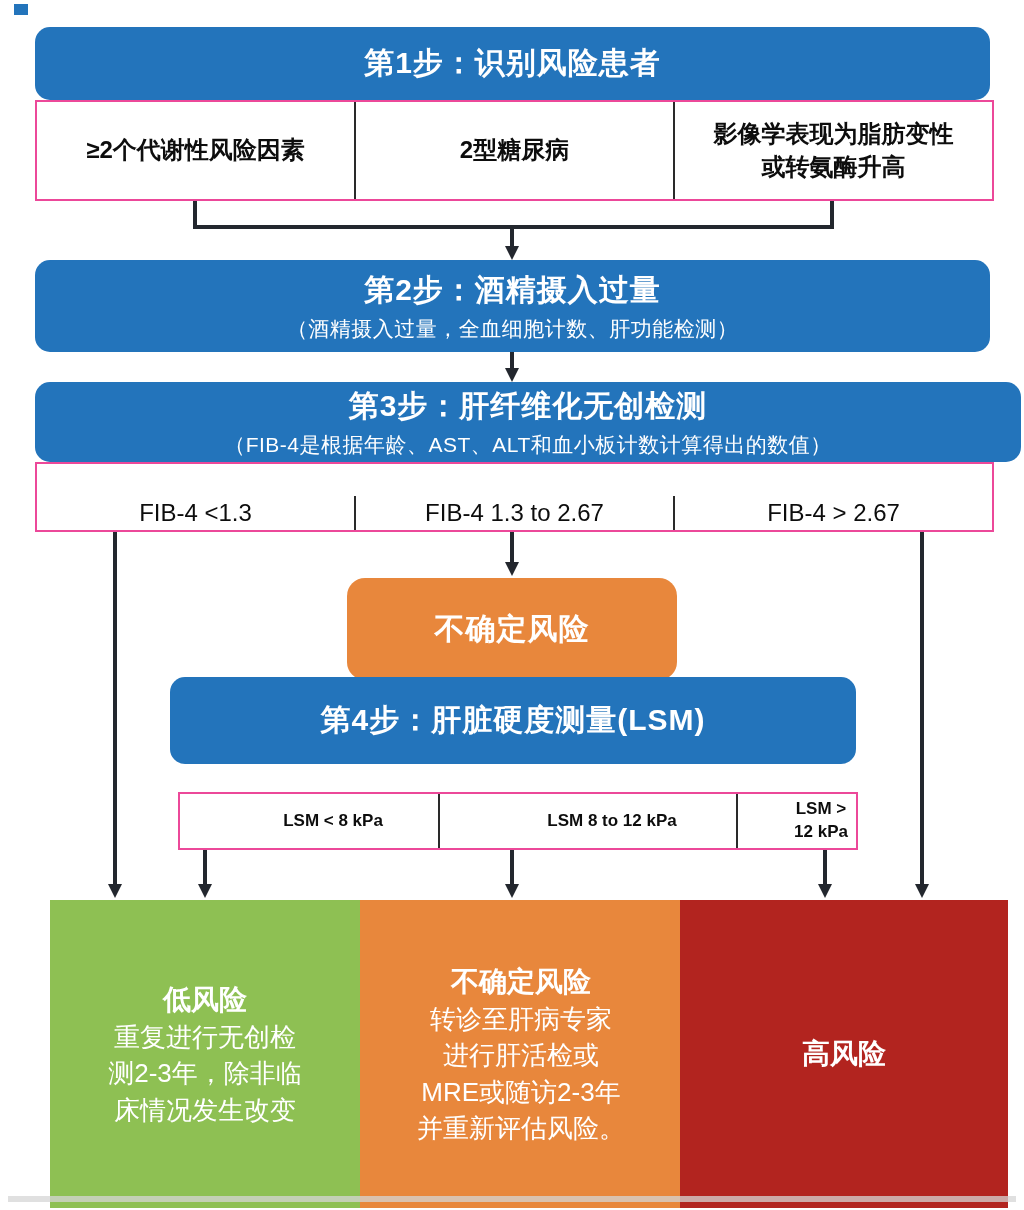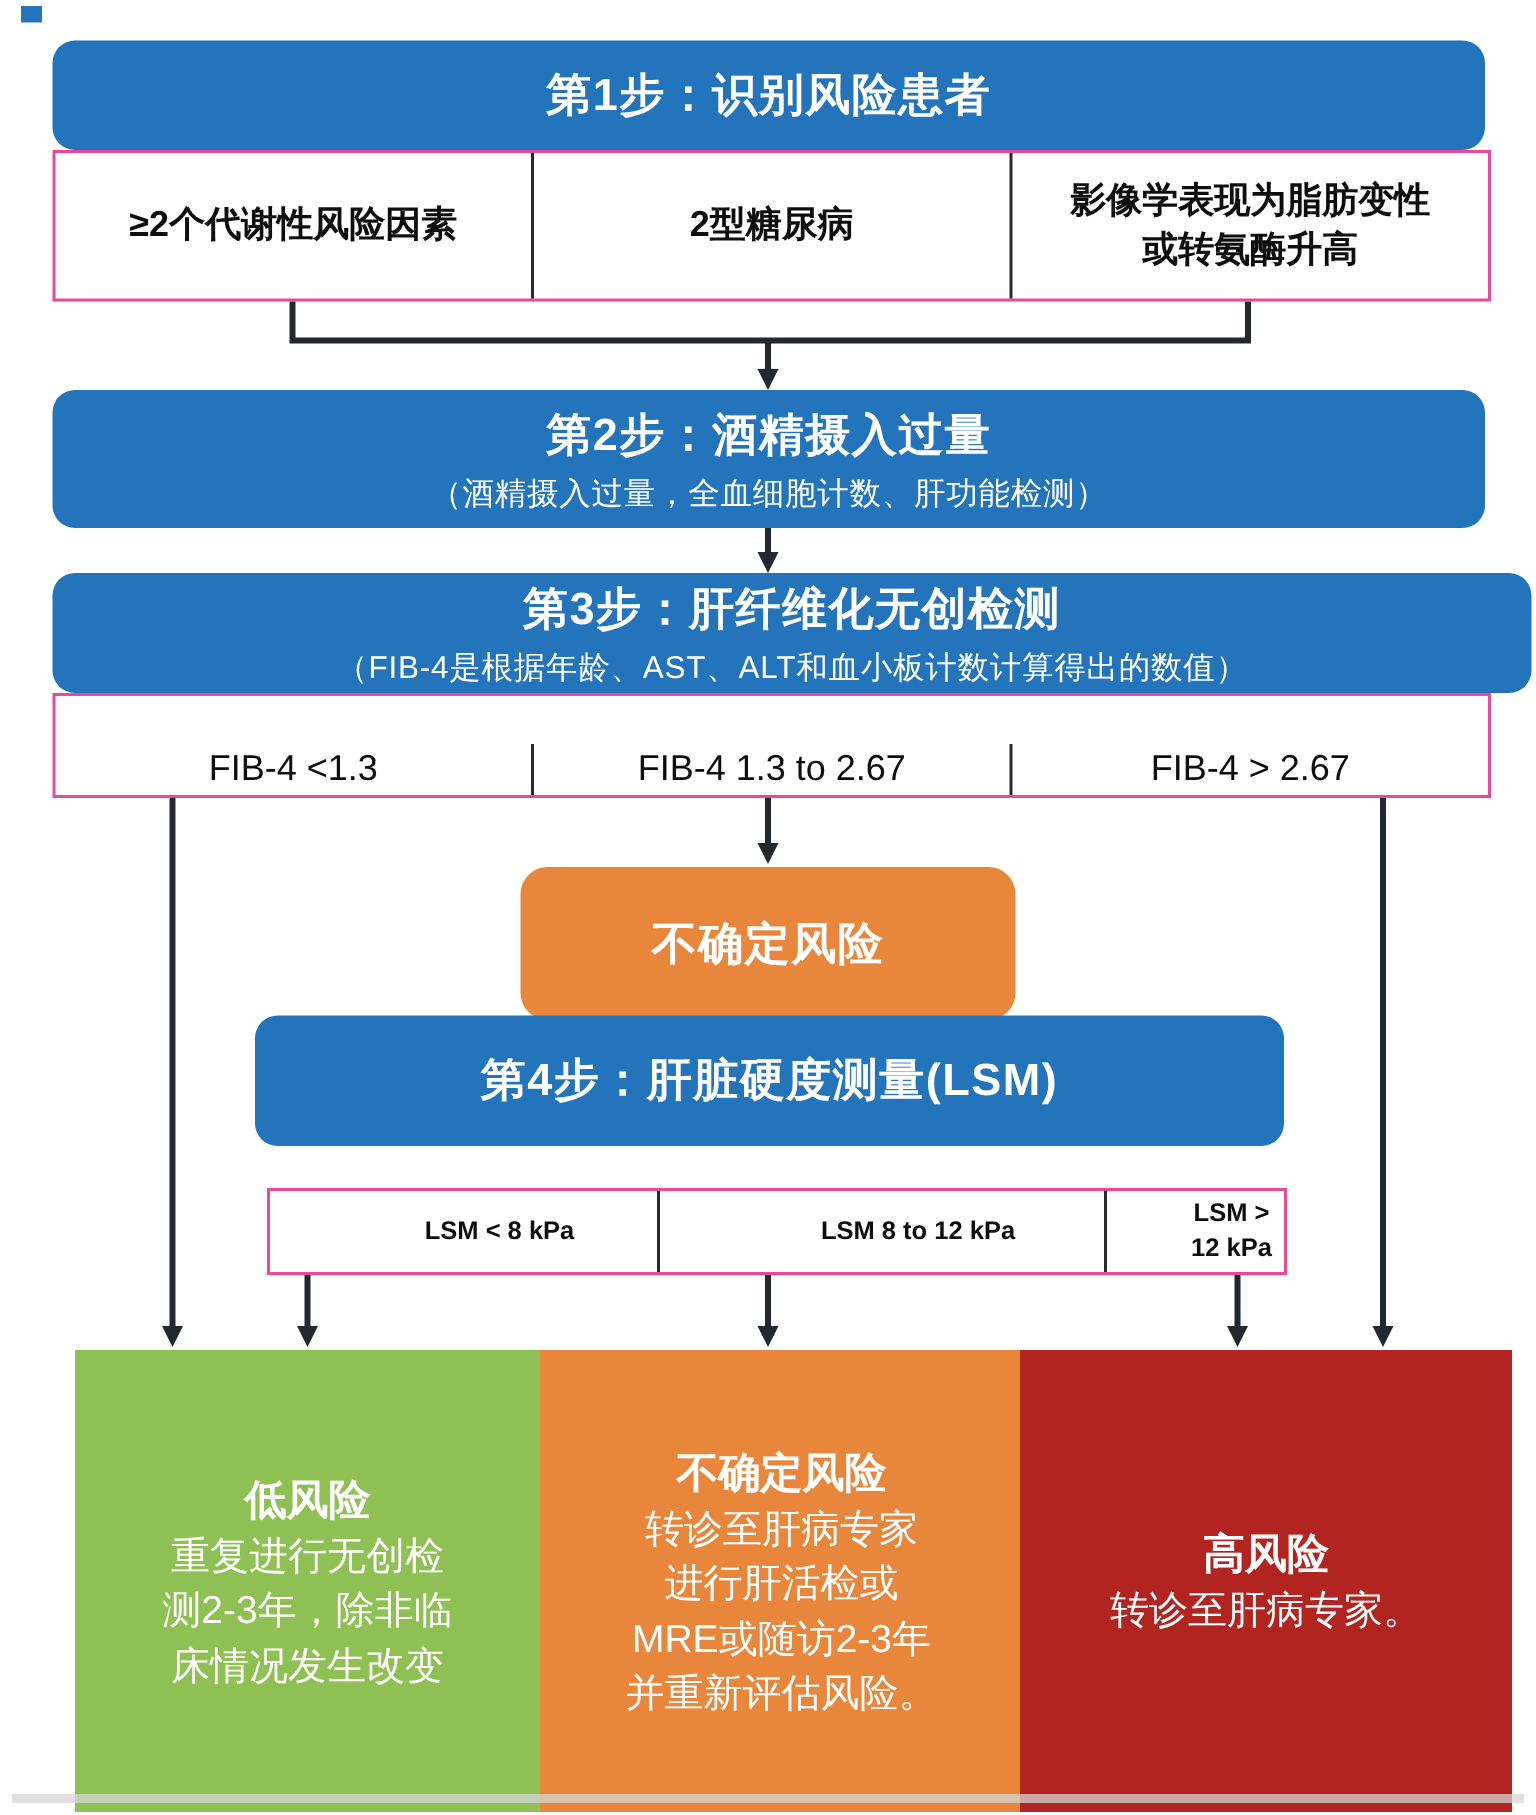--- a/index.html
+++ b/index.html
@@ -133,18 +133,17 @@
   <div class="outcome outcome-ind">
     <div class="outcome-title">不确定风险</div>
     <div class="outcome-body">转诊至肝病专家
 进行肝活检或
 MRE或随访2-3年
 并重新评估风险。</div>
   </div>
 
   <div class="outcome outcome-high">
     <div class="outcome-title">高风险</div>
-    <div class="outcome-body">转诊至肝病专家。</div>
   </div>
 
   <div class="artifact-strip"></div>
 
 </div>
 
 </body></html>

